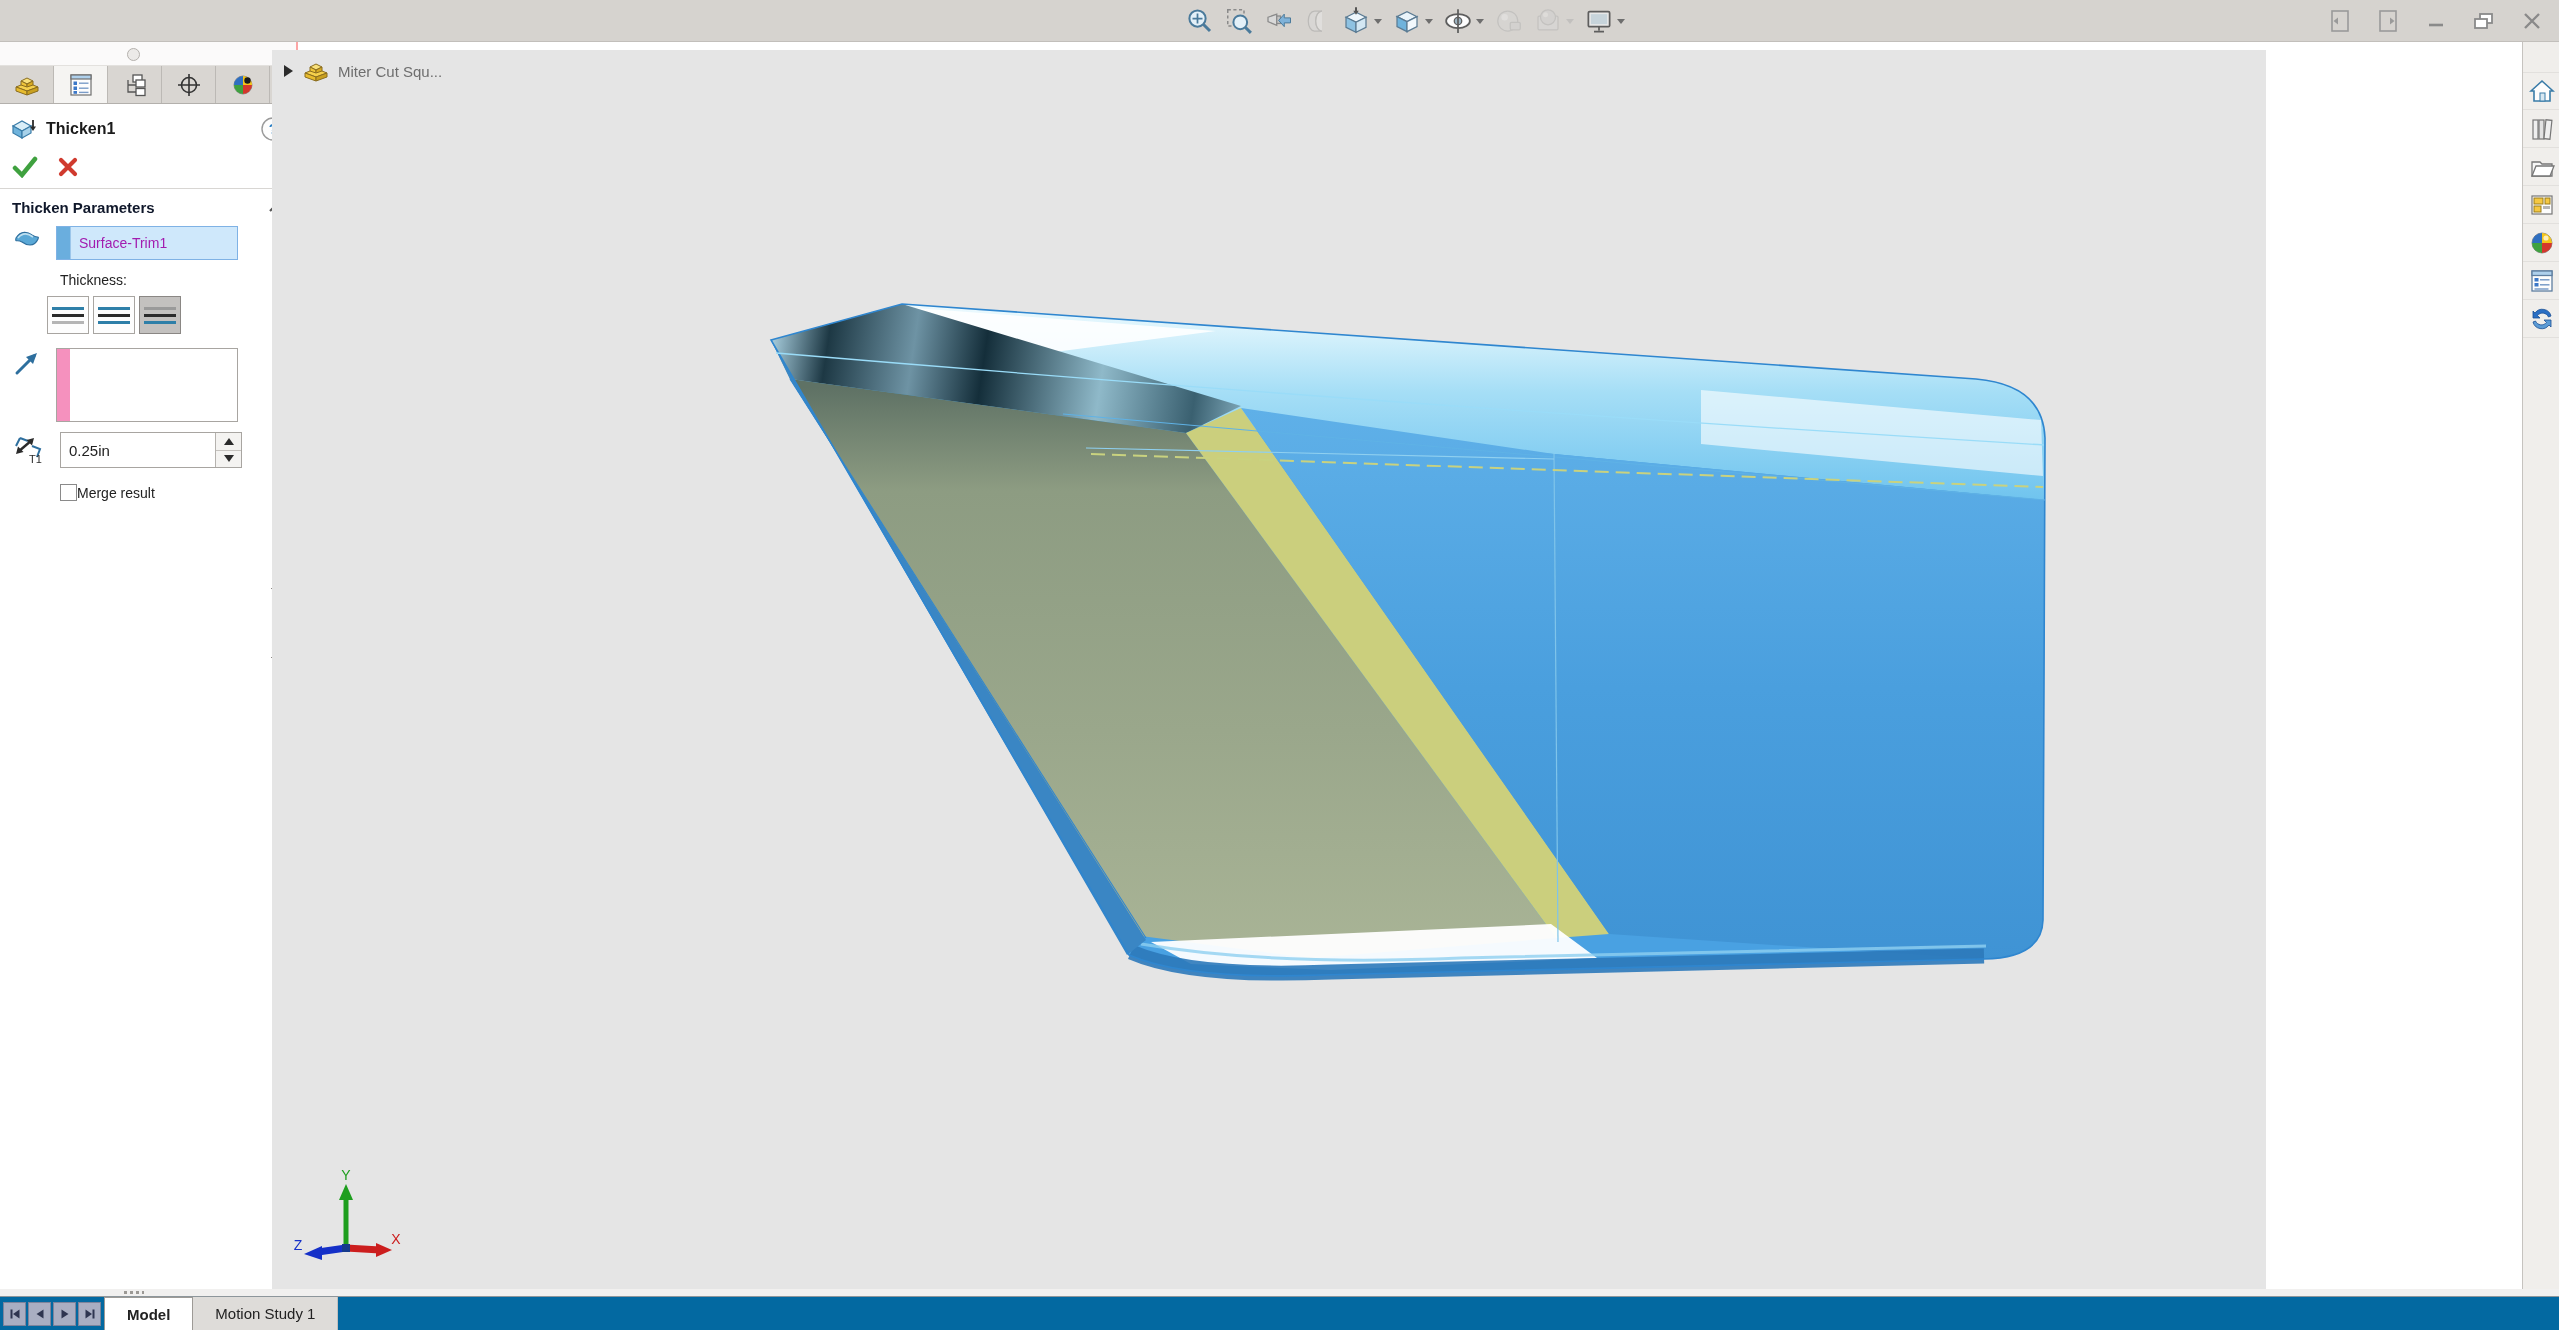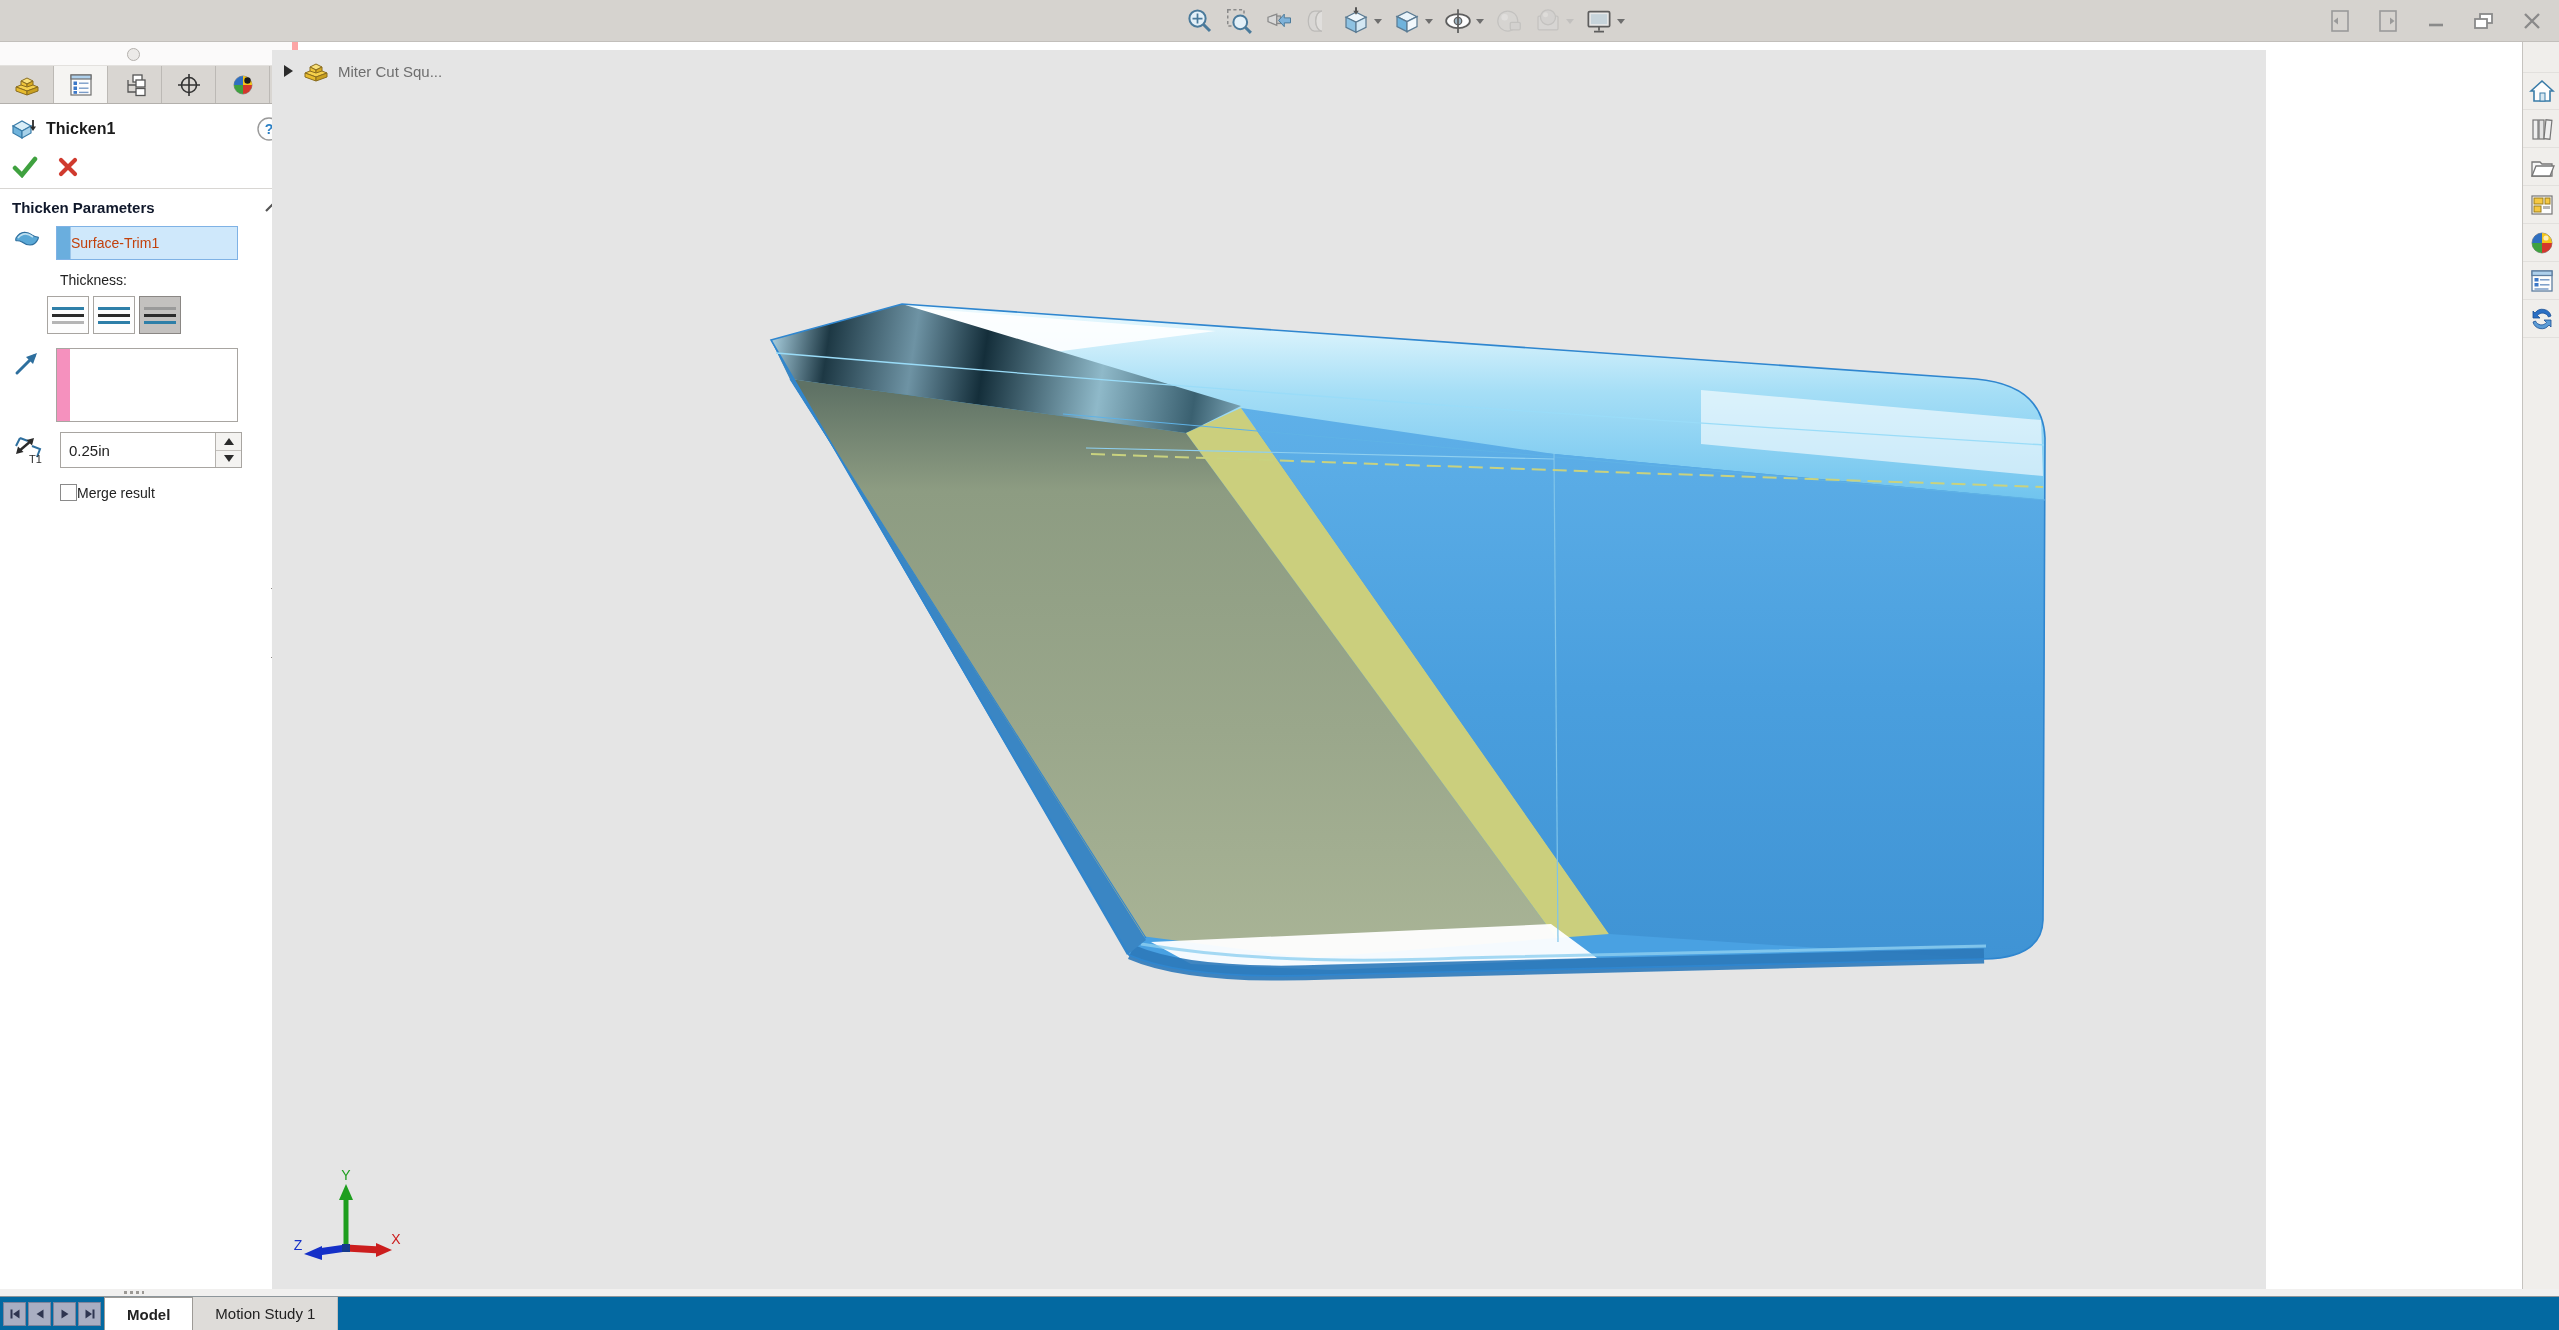--- a/index.html
+++ b/index.html
@@ -15,35 +15,35 @@
   .rtab.active { background:#f5f4f2; font-weight:bold; border:1px solid #9d9a96; border-bottom:none; }
   .hud { position:absolute; left:1185px; top:2px; height:38px; display:flex; align-items:center; gap:9px; }
   .hud .tool { display:flex; align-items:center; gap:2px; }
   .hud svg { display:block; }
   .tool.disabled { opacity:.42; }
   .caret { width:10px; height:8px; }
   .wctrls { position:absolute; right:14px; top:0; height:42px; display:flex; align-items:center; gap:22px; }
   .wctrls .wbtn { display:flex; align-items:center; justify-content:center; width:26px; height:26px; }
 
   
-  .pm { position:absolute; left:0; top:42px; width:298px; height:1254px; background:#fff; border-right:6px solid #fca5a5; }
+  .pm { position:absolute; left:0; top:42px; width:298px; height:1254px; background:#fff; border-right:2px solid #fca5a5; }
   .pm-splitter { height:24px; background:#fbfafa; border-bottom:1px solid #e3e1de; position:relative; }
   .knob { position:absolute; left:127px; top:6px; width:13px; height:13px; border-radius:50%; background:#eceae8; border:1px solid #b4b1ad; }
   .pm-tabs { height:38px; background:#d9d6d2; display:flex; border-bottom:1px solid #b3b0ac; }
   .pm-tab { width:54px; display:flex; align-items:center; justify-content:center; border-right:1px solid #bcb9b5; }
   .pm-tab.active { background:#f5f4f2; }
   .pm-title { display:flex; align-items:center; padding:12px 10px 6px 10px; }
   .pm-title .t { font-size:16px; font-weight:bold; color:#1b1b1b; margin-left:8px; flex:1; }
   .pm-actions { display:flex; align-items:center; gap:20px; padding:8px 12px 10px 12px; border-bottom:1px solid #d8d6d3; }
   .sec-head { display:flex; align-items:center; padding:10px 12px 6px 12px; }
   .sec-head .t { font-size:15px; font-weight:bold; color:#0f172a; flex:1; }
   .row { display:flex; align-items:flex-start; padding:4px 12px; }
   .selbox { margin-left:14px; display:flex; width:182px; height:34px; border:1px solid #7fb2e5; }
   .selbox .strip { width:13px; background:#6aaede; }
-  .selbox .val { flex:1; background:#cfe8fb; font-size:14px; color:#c2410c; display:flex; align-items:center; border-left:1px solid #9cc6ea; }
+  .selbox .val { flex:1; background:#cfe8fb; font-size:14px; color:#a21caf; display:flex; align-items:center; padding-left:8px; border-left:1px solid #9cc6ea; }
   .lbl { font-size:14px; color:#222; }
   .thick-btns { display:flex; gap:4px; margin-left:47px; padding:4px 0; }
   .tbtn { width:42px; height:38px; background:#fdfdfd; border:1px solid #a8a5a1; display:flex; flex-direction:column; justify-content:center; gap:4px; padding:0 4px; }
   .tbtn.sel { background:#c3c1bf; border:1px solid #8a8784; }
   .tbtn i { display:block; height:3px; }
   .listbox { margin-left:14px; display:flex; width:182px; height:74px; border:1px solid #a8a5a1; background:#fff; }
   .listbox .strip { width:13px; background:#f591be; }
   .spin { margin-left:14px; display:flex; width:182px; height:36px; border:1px solid #a8a5a1; background:#fff; }
   .spin .val { flex:1; font-size:15px; color:#222; display:flex; align-items:center; padding-left:8px; }
   .spin .arrows { width:26px; display:flex; flex-direction:column; border-left:1px solid #b5b2ae; }

